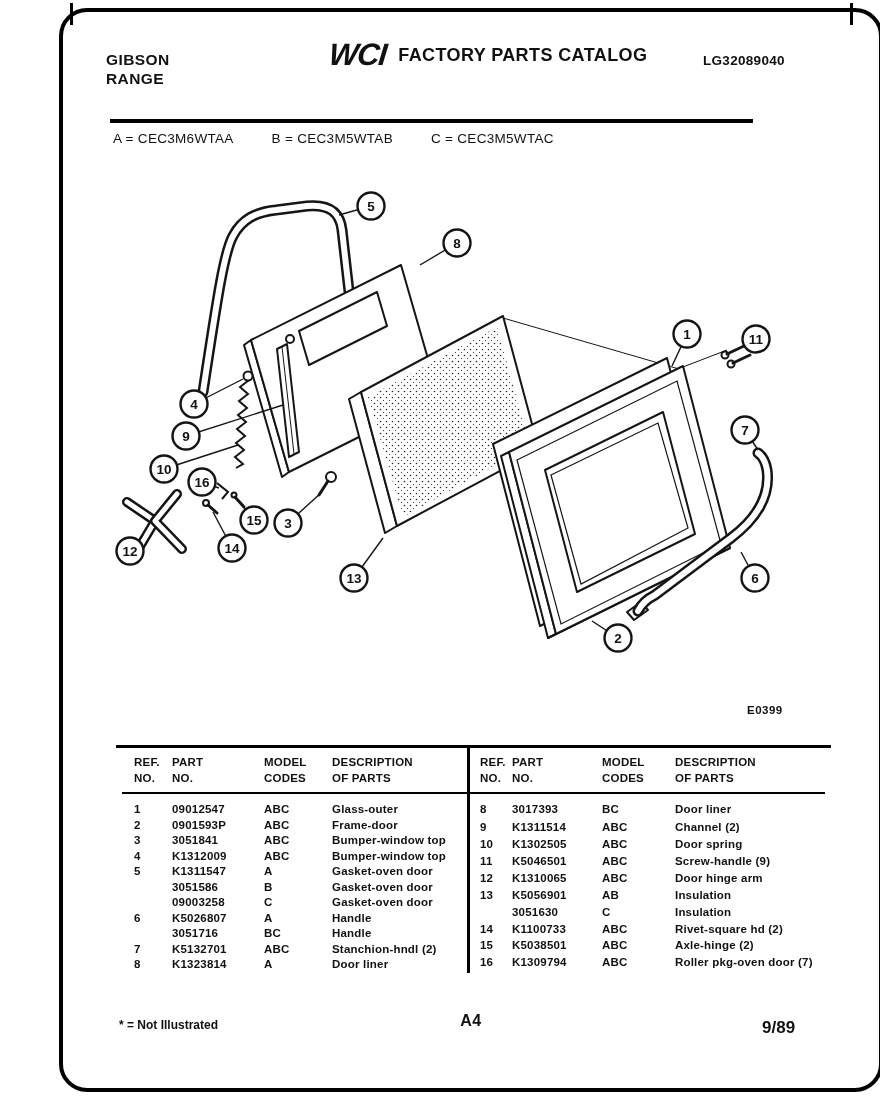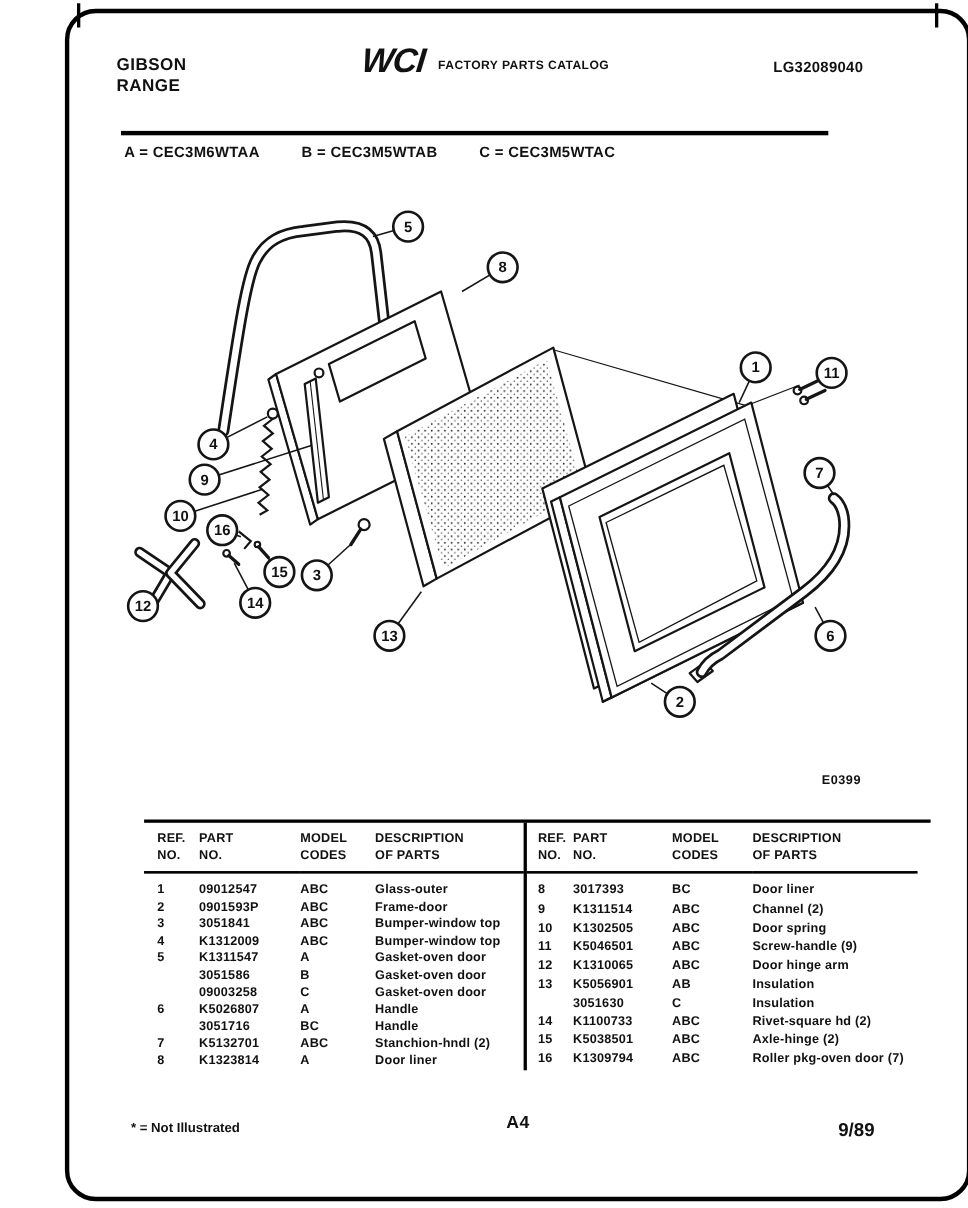--- a/index.html
+++ b/index.html
@@ -9,27 +9,27 @@
                border:4px solid #000;border-radius:28px;pointer-events:none;}
   .tick{position:absolute;width:3px;height:22px;background:#000;top:3px;}
   .tick.t-left{left:39px;} .tick.t-right{left:819px;}
 
   
   .brand{position:absolute;left:75px;top:50px;font-size:15.5px;font-weight:700;
          line-height:19px;letter-spacing:.4px;}
   .logo-row{position:absolute;left:298px;top:40px;display:flex;align-items:flex-end;}
   .wci-logo{font-size:31px;font-weight:900;font-style:italic;letter-spacing:-1px;
             transform:skewX(-6deg);line-height:30px;}
-  .catalog-title{font-size:11px;font-weight:700;margin-left:12px;padding-bottom:4px;
+  .catalog-title{font-size:18px;font-weight:700;margin-left:12px;padding-bottom:4px;
                  letter-spacing:.4px;}
   .doc-number{position:absolute;left:672px;top:53px;font-size:13.5px;font-weight:700;
               letter-spacing:.3px;}
   .models-rule{position:absolute;left:79px;top:119px;width:643px;height:3.5px;background:#000;}
   .models-line{position:absolute;left:82px;top:131px;display:flex;gap:38px;
-               font-size:13.5px;font-weight:700;letter-spacing:.3px;}
+               font-size:13.5px;font-weight:400;letter-spacing:.3px;}
 
   
   #diagram{position:absolute;left:0;top:0;width:880px;height:740px;}
   .part{fill:#fff;stroke:#151515;stroke-width:2;stroke-linejoin:round;}
   .partline{fill:none;stroke:#151515;stroke-width:1.2;}
   .thin{fill:none;stroke:#151515;stroke-width:1;}
   .thin2{fill:none;stroke:#151515;stroke-width:2;}
   .bar3{fill:none;stroke:#151515;stroke-width:3;stroke-linecap:round;}
   .tube-out{fill:none;stroke:#151515;stroke-width:11;stroke-linecap:round;stroke-linejoin:round;}
   .tube-in{fill:none;stroke:#fff;stroke-width:6;stroke-linecap:round;stroke-linejoin:round;}
@@ -37,22 +37,22 @@
   .tube-in2{fill:none;stroke:#fff;stroke-width:5;stroke-linecap:round;stroke-linejoin:round;}
   .spring{fill:none;stroke:#151515;stroke-width:2;}
   .leader{stroke:#151515;stroke-width:1.4;}
   .callout-circle{fill:#fff;stroke:#151515;stroke-width:2.4;}
   .callout-text{font:700 13.5px "Liberation Sans",sans-serif;fill:#111;text-anchor:middle;}
 
   .diagram-code{position:absolute;left:716px;top:704px;font-size:11.5px;font-weight:700;
                 letter-spacing:.5px;}
 
   
-  .table-wrap{position:absolute;left:100px;top:745px;width:715px;display:flex;
-              border-top:3.5px solid #000;}
+  .table-wrap{position:absolute;left:85px;top:745px;width:715px;display:flex;
+              border-top:3.5px solid #000;justify-content:center;}
   .v-divider{width:3px;background:#000;align-self:stretch;}
   table.parts-table{border-collapse:collapse;table-layout:fixed;}
   .parts-table th,.parts-table td{font:700 11.5px/15.5px "Liberation Sans",sans-serif;
       text-align:left;padding:0;vertical-align:top;letter-spacing:.2px;color:#111;}
   .parts-table thead th{white-space:pre-line;padding-top:7px;padding-bottom:6px;
       border-bottom:2.5px solid #000;}
   .parts-table tbody tr:first-child td{padding-top:8px;}
   .t-left th:first-child,.t-left td:first-child{padding-left:12px;}
   .t-right th:first-child,.t-right td:first-child{padding-left:10px;}
 

